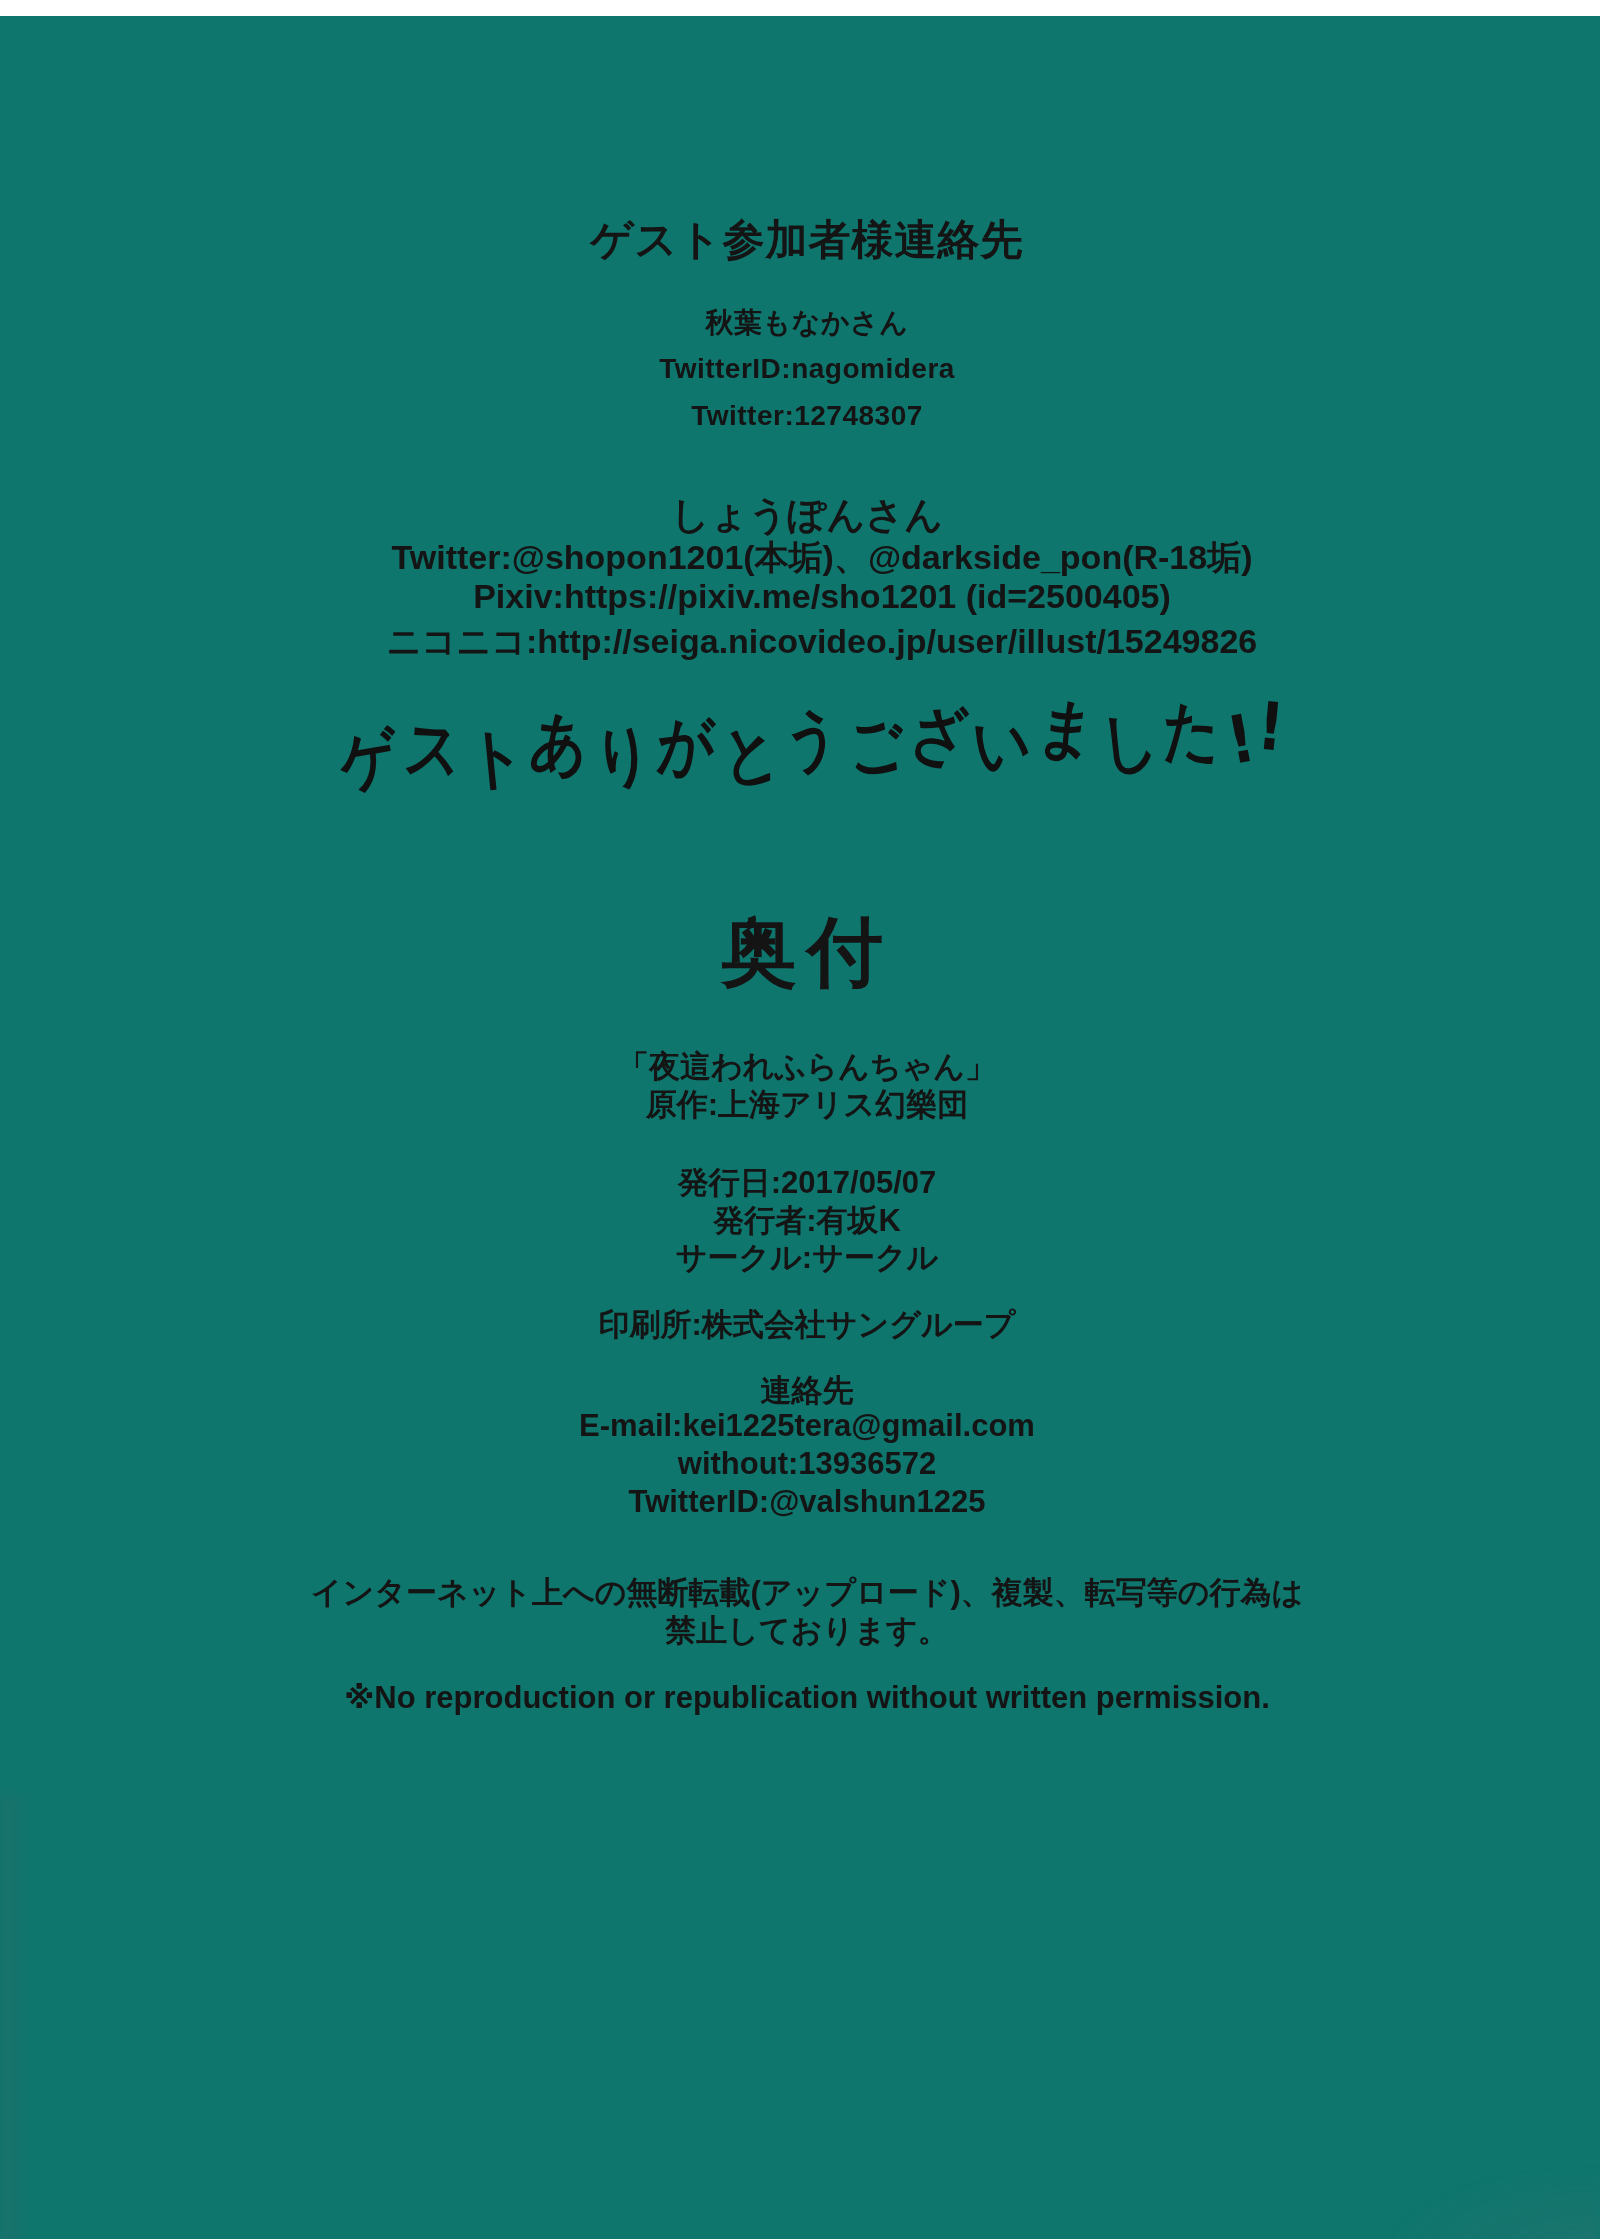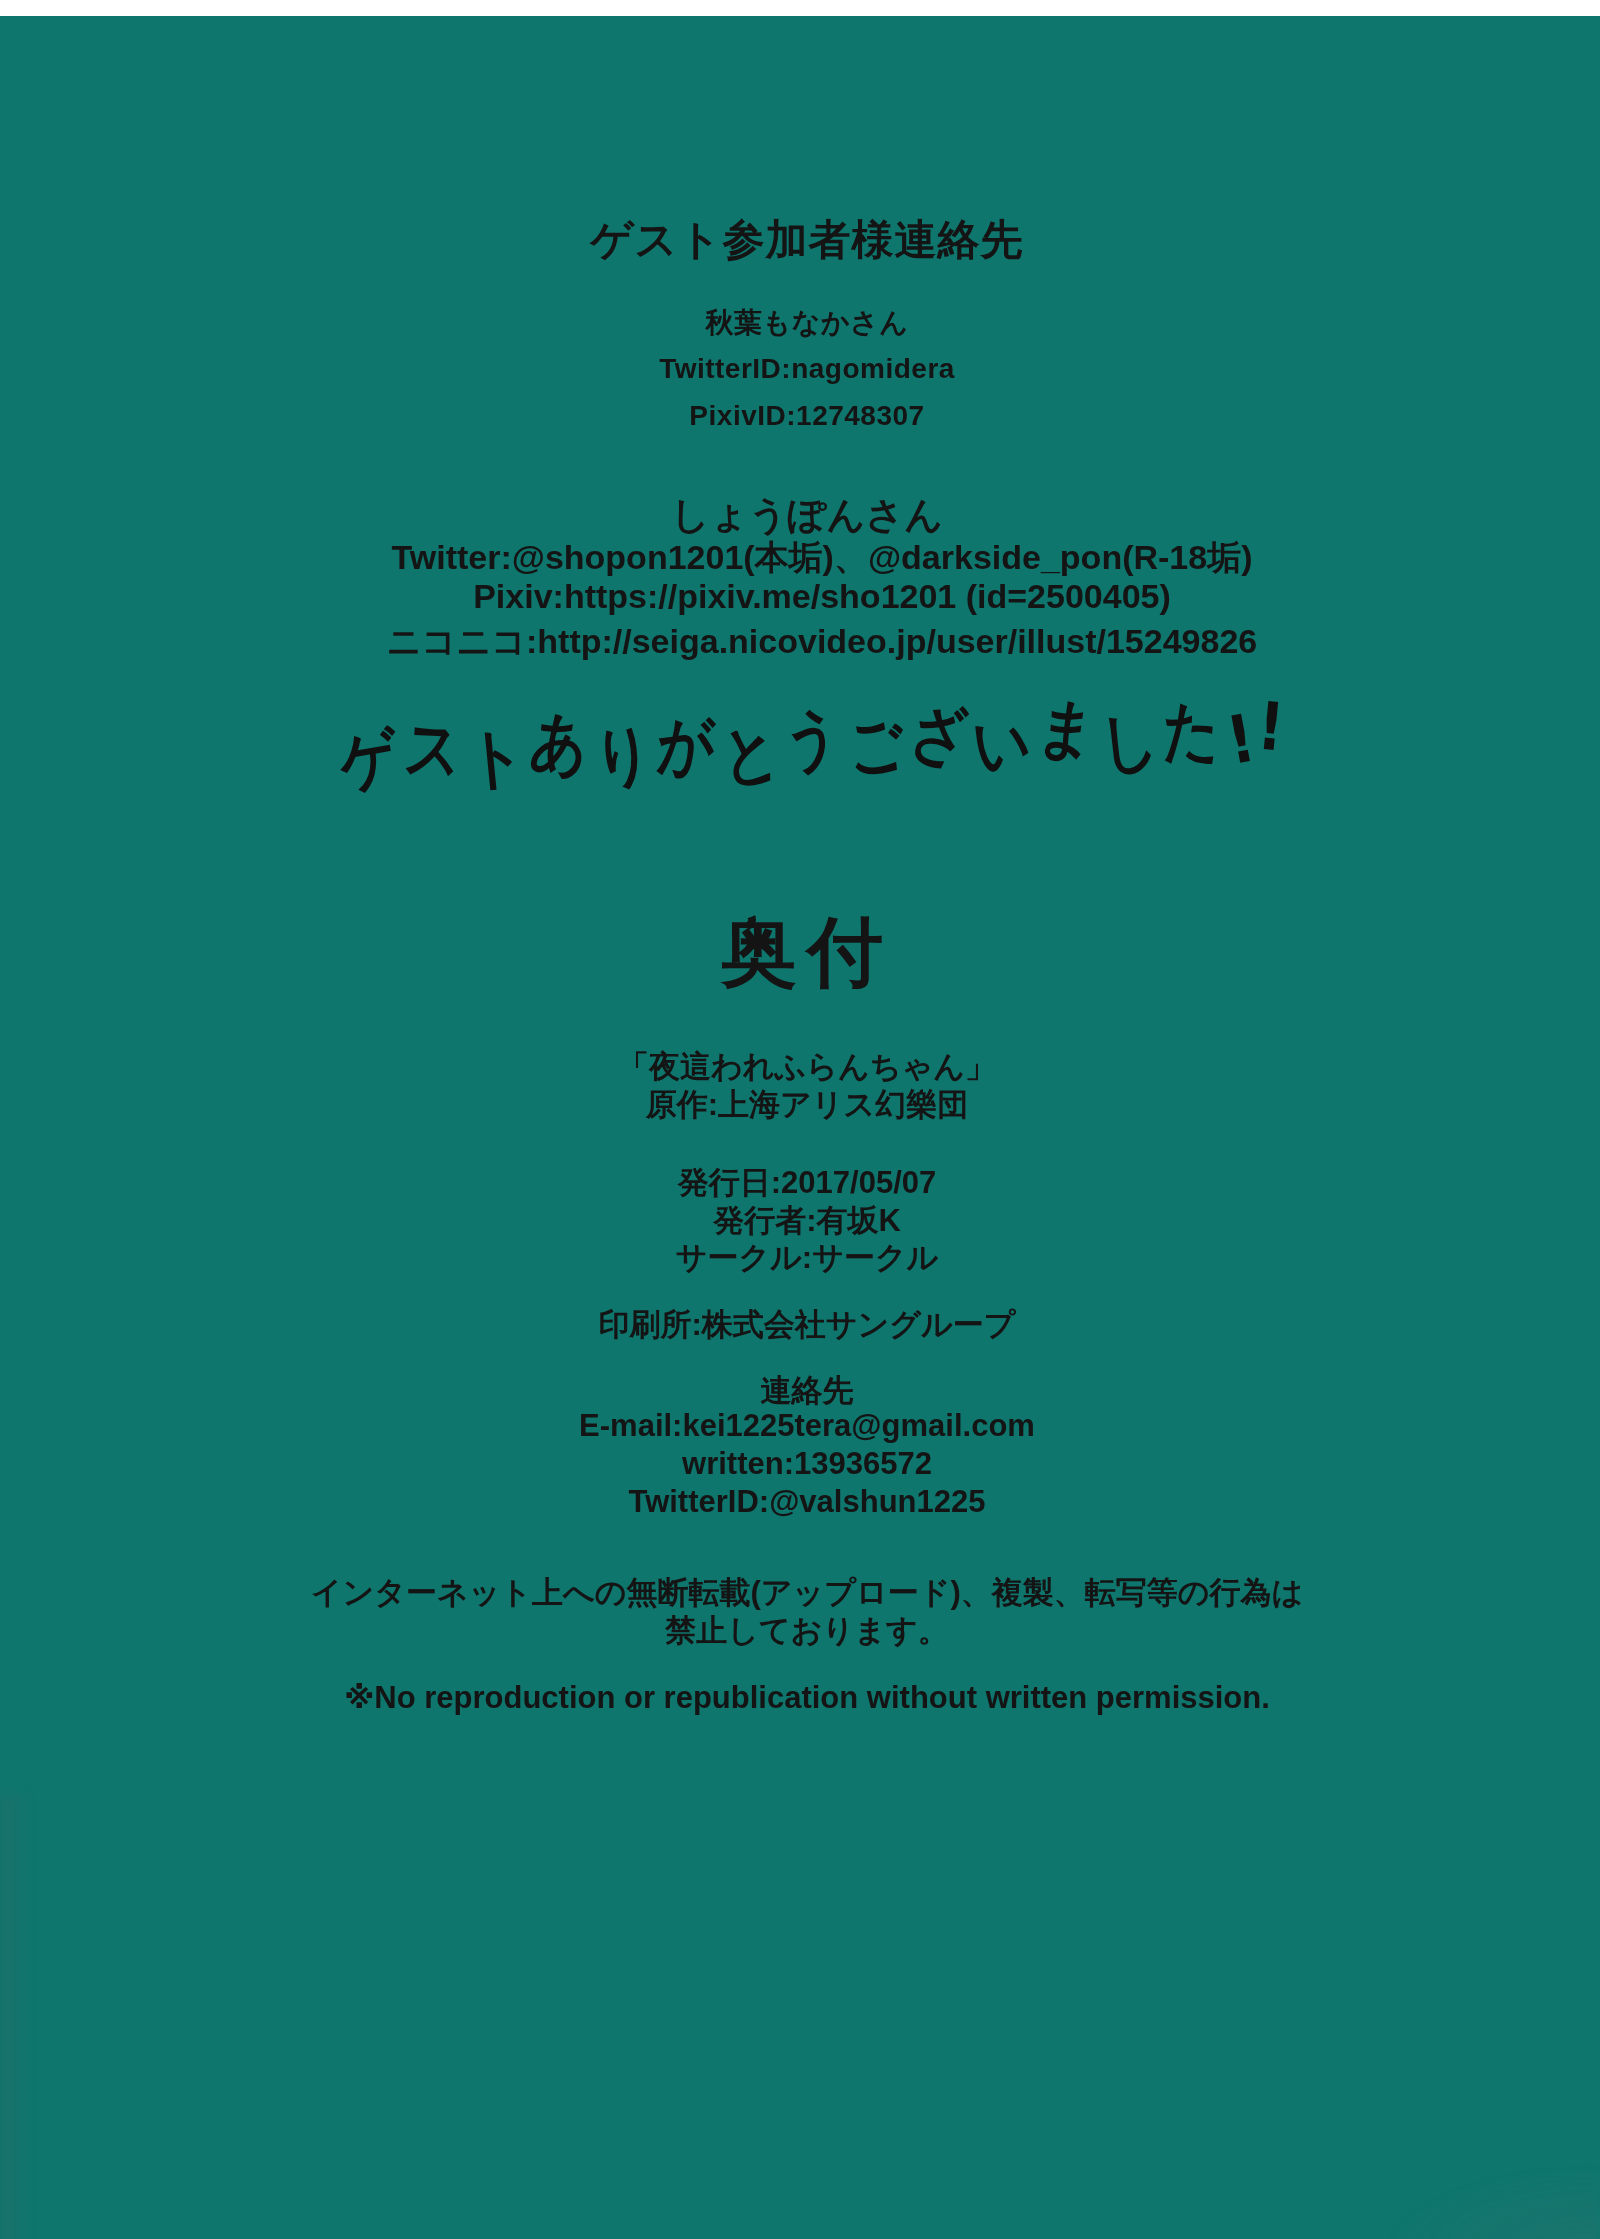--- a/index.html
+++ b/index.html
@@ -71,21 +71,21 @@
 </head>
 <body>
 
 <div class="page">
 
   <section>
     <div class="line t-head" style="top:196px">ゲスト参加者様連絡先</div>
 
     <div class="line t-g1" style="top:288px">秋葉もなかさん</div>
     <div class="line t-g1" style="top:337px">TwitterID:nagomidera</div>
-    <div class="line t-g1" style="top:384px">PixivID:12748307</div>
+    <div class="line t-g1" style="top:384px">Twitter:12748307</div>
 
     <div class="line t-g2name" style="top:474px">しょうぽんさん</div>
     <div class="line t-g2" style="top:519px">Twitter:@shopon1201(本垢)、@darkside_pon(R-18垢)</div>
     <div class="line t-g2" style="top:561px">Pixiv:https://pixiv.me/sho1201 (id=2500405)</div>
     <div class="line t-g2" style="top:603px">ニコニコ:http://seiga.nicovideo.jp/user/illust/15249826</div>
 
     <div class="handwritten" style="top:692px"><span style="display:inline-block;transform:rotate(-8deg) translateY(0.04em) scaleY(1.18)">ゲ</span><span style="display:inline-block;transform:rotate(6deg) translateY(-0.1em) scaleY(1.18)">ス</span><span style="display:inline-block;transform:rotate(-4deg) translateY(0.08em) scaleY(1.18)">ト</span><span style="display:inline-block;transform:rotate(9deg) translateY(-0.14em) scaleY(1.18)">あ</span><span style="display:inline-block;transform:rotate(-6deg) translateY(0.1em) scaleY(1.18)">り</span><span style="display:inline-block;transform:rotate(4deg) translateY(-0.04em) scaleY(1.18)">が</span><span style="display:inline-block;transform:rotate(-9deg) translateY(0.12em) scaleY(1.18)">と</span><span style="display:inline-block;transform:rotate(7deg) translateY(-0.08em) scaleY(1.18)">う</span><span style="display:inline-block;transform:rotate(-8deg) translateY(0.04em) scaleY(1.18)">ご</span><span style="display:inline-block;transform:rotate(6deg) translateY(-0.1em) scaleY(1.18)">ざ</span><span style="display:inline-block;transform:rotate(-4deg) translateY(0.08em) scaleY(1.18)">い</span><span style="display:inline-block;transform:rotate(9deg) translateY(-0.14em) scaleY(1.18)">ま</span><span style="display:inline-block;transform:rotate(-6deg) translateY(0.1em) scaleY(1.18)">し</span><span style="display:inline-block;transform:rotate(4deg) translateY(-0.04em) scaleY(1.18)">た</span><span style="display:inline-block;transform:rotate(-9deg) translateY(0.12em) scaleY(1.18)">!</span><span style="display:inline-block;transform:rotate(7deg) translateY(-0.08em) scaleY(1.18)">!</span></div>
   </section>
 
   <section>
@@ -95,21 +95,21 @@
     <div class="line t-body" style="top:1068px">原作:上海アリス幻樂団</div>
 
     <div class="line t-body" style="top:1146px">発行日:2017/05/07</div>
     <div class="line t-body" style="top:1184px">発行者:有坂K</div>
     <div class="line t-body" style="top:1221px">サークル:サークル</div>
 
     <div class="line t-body" style="top:1288px">印刷所:株式会社サングループ</div>
 
     <div class="line t-body" style="top:1354px">連絡先</div>
     <div class="line t-body" style="top:1392px">E-mail:kei1225tera@gmail.com</div>
-    <div class="line t-body" style="top:1430px">written:13936572</div>
+    <div class="line t-body" style="top:1430px">without:13936572</div>
     <div class="line t-body" style="top:1468px">TwitterID:@valshun1225</div>
 
     <div class="line t-body" style="top:1556px">インターネット上への無断転載(アップロード)、複製、転写等の行為は</div>
     <div class="line t-body" style="top:1594px">禁止しております。</div>
 
     <div class="line t-body" style="top:1663px">※No reproduction or republication without written permission.</div>
   </section>
 
   <div class="scan-edge-left"></div>
   <div class="scan-corner-right"></div>

